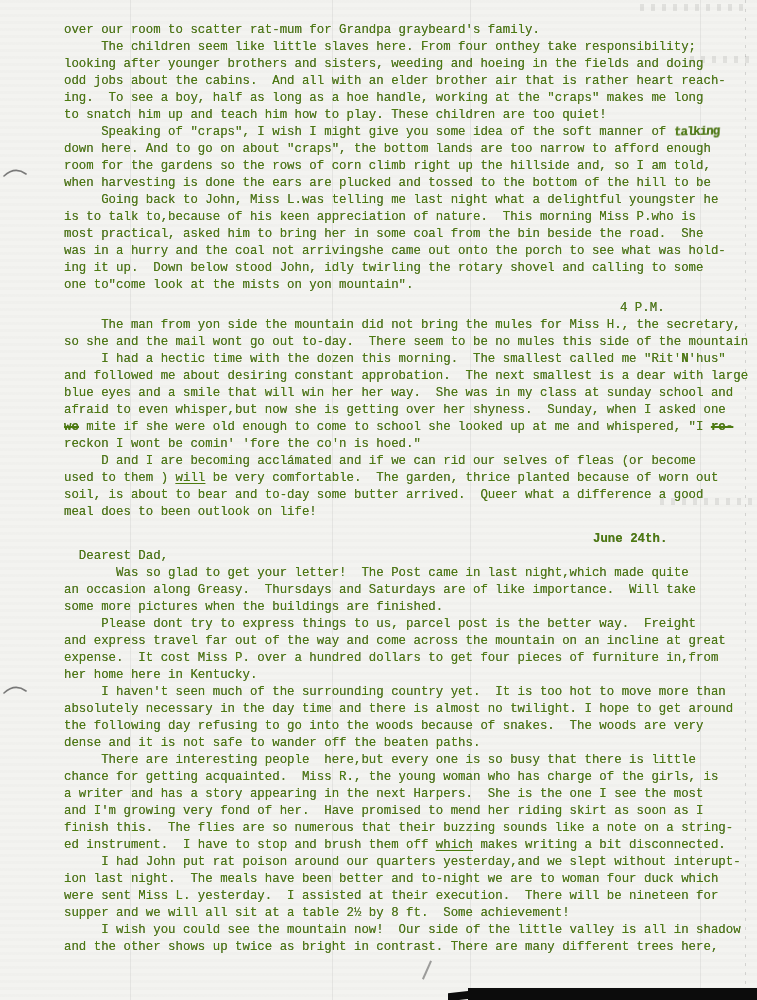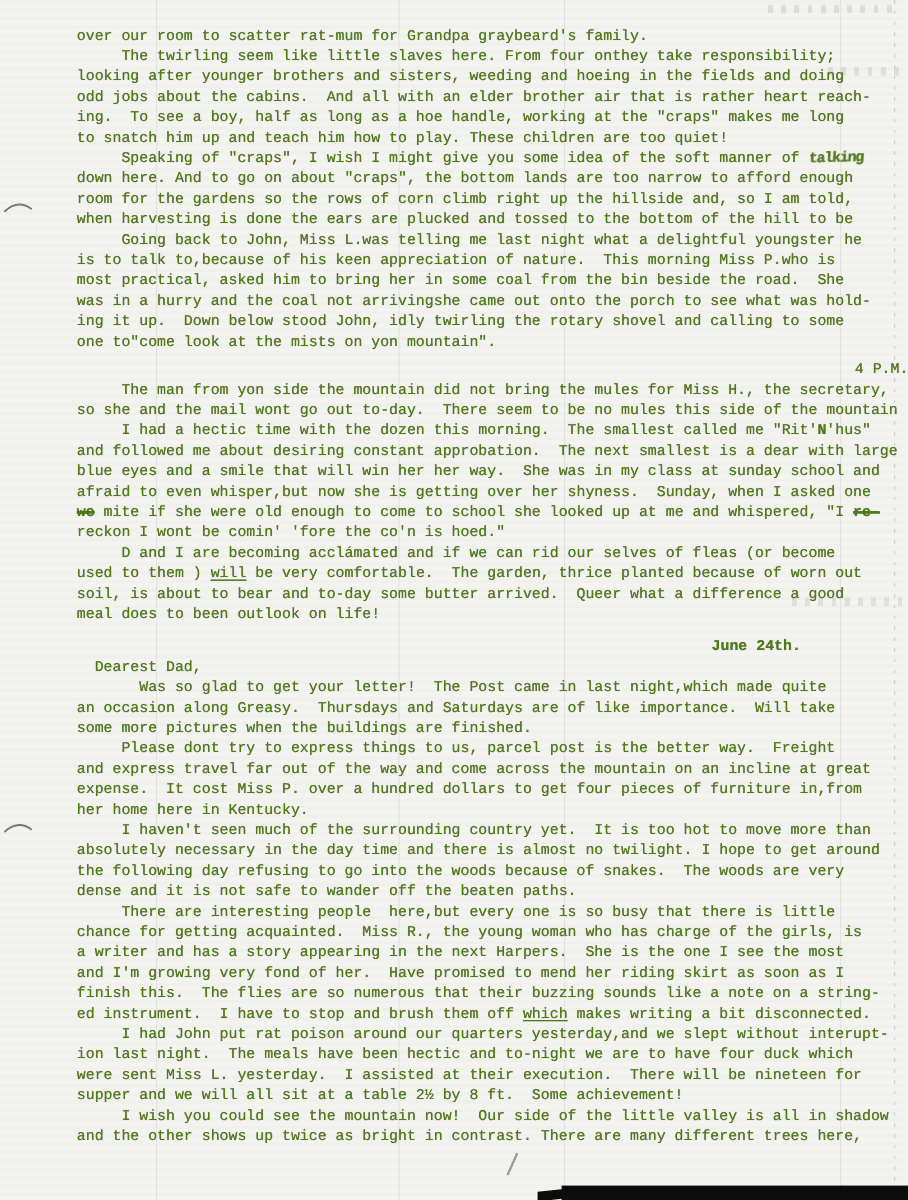--- a/index.html
+++ b/index.html
@@ -12,21 +12,21 @@
   .paper-streak{position:absolute;top:0;bottom:0;width:1px;background:rgba(40,40,40,.07);pointer-events:none;}
   .paper-streak.dashed{background:repeating-linear-gradient(180deg, rgba(40,40,40,.16) 0 3px, transparent 3px 9px);}
   .noise-strip{position:absolute;height:7px;background:repeating-linear-gradient(90deg, rgba(0,0,0,.18) 0 4px, transparent 4px 11px);opacity:.45;filter:blur(.4px);pointer-events:none;}
   .letter-body{
     position:absolute;left:64px;top:22px;width:693px;
     font-size:12.4px;line-height:17px;color:#4d7c0f;
     text-shadow:0 0 .6px rgba(20,20,20,.55);
   }
   .block{margin:0;}
   .tline{white-space:pre;height:17px;overflow:visible;}
-  .h-4pm{margin-top:6px;margin-left:556px;text-align:right;}
+  .h-4pm{margin-top:6px;margin-left:556px;}
   .h-date{margin-top:10px;margin-left:529px;font-weight:bold;}
   .s-strike{text-decoration:line-through;text-decoration-thickness:2px;font-weight:bold;}
   .s-underline{text-decoration:underline;text-underline-offset:2px;}
   .s-bold{font-weight:bold;}
   .s-smudge{font-weight:bold;filter:blur(.35px);display:inline-block;transform:skewX(-5deg) rotate(-1.5deg);letter-spacing:-1px;}
   .margin-caret{position:absolute;left:2px;width:26px;height:14px;}
   .margin-caret svg{display:block;}
   .caret-top{top:165px;}
   .caret-bottom{top:682px;}
   .pencil-mark{position:absolute;left:426px;top:960px;width:1.5px;height:20px;background:rgba(70,70,70,.5);transform:rotate(24deg);}
@@ -55,21 +55,21 @@
       <path d="M2 11 Q 13 1 24 9" fill="none" stroke="rgba(80,80,80,.75)" stroke-width="1.6" stroke-linecap="round"></path>
     </svg>
 </div>
 <div class="pencil-mark"></div>
 
 <div class="letter-body">
     <div class="block">
       <div class="tline"><span>over our room to scatter rat-mum for Grandpa graybeard's family.</span></div>
     </div>
     <div class="block">
-      <div class="tline"><span>     The twirling seem like little slaves here. From four onthey take responsibility;</span></div>
+      <div class="tline"><span>     The children seem like little slaves here. From four onthey take responsibility;</span></div>
       <div class="tline"><span>looking after younger brothers and sisters, weeding and hoeing in the fields and doing</span></div>
       <div class="tline"><span>odd jobs about the cabins.  And all with an elder brother air that is rather heart reach-</span></div>
       <div class="tline"><span>ing.  To see a boy, half as long as a hoe handle, working at the "craps" makes me long</span></div>
       <div class="tline"><span>to snatch him up and teach him how to play. These children are too quiet!</span></div>
     </div>
     <div class="block">
       <div class="tline"><span>     Speaking of "craps", I wish I might give you some idea of the soft manner of </span><span class="s-smudge">talking</span></div>
       <div class="tline"><span>down here. And to go on about "craps", the bottom lands are too narrow to afford enough</span></div>
       <div class="tline"><span>room for the gardens so the rows of corn climb right up the hillside and, so I am told,</span></div>
       <div class="tline"><span>when harvesting is done the ears are plucked and tossed to the bottom of the hill to be</span></div>
@@ -129,21 +129,21 @@
     <div class="block">
       <div class="tline"><span>     There are interesting people  here,but every one is so busy that there is little</span></div>
       <div class="tline"><span>chance for getting acquainted.  Miss R., the young woman who has charge of the girls, is</span></div>
       <div class="tline"><span>a writer and has a story appearing in the next Harpers.  She is the one I see the most</span></div>
       <div class="tline"><span>and I'm growing very fond of her.  Have promised to mend her riding skirt as soon as I</span></div>
       <div class="tline"><span>finish this.  The flies are so numerous that their buzzing sounds like a note on a string-</span></div>
       <div class="tline"><span>ed instrument.  I have to stop and brush them off </span><span class="s-underline">which</span><span> makes writing a bit disconnected.</span></div>
     </div>
     <div class="block">
       <div class="tline"><span>     I had John put rat poison around our quarters yesterday,and we slept without interupt-</span></div>
-      <div class="tline"><span>ion last night.  The meals have been hectic and to-night we are to have four duck which</span></div>
+      <div class="tline"><span>ion last night.  The meals have been better and to-night we are to woman four duck which</span></div>
       <div class="tline"><span>were sent Miss L. yesterday.  I assisted at their execution.  There will be nineteen for</span></div>
       <div class="tline"><span>supper and we will all sit at a table 2½ by 8 ft.  Some achievement!</span></div>
     </div>
     <div class="block">
       <div class="tline"><span>     I wish you could see the mountain now!  Our side of the little valley is all in shadow</span></div>
       <div class="tline"><span>and the other shows up twice as bright in contrast. There are many different trees here,</span></div>
     </div>
   </div>
 
 <div class="scan-bar-edge"></div>

